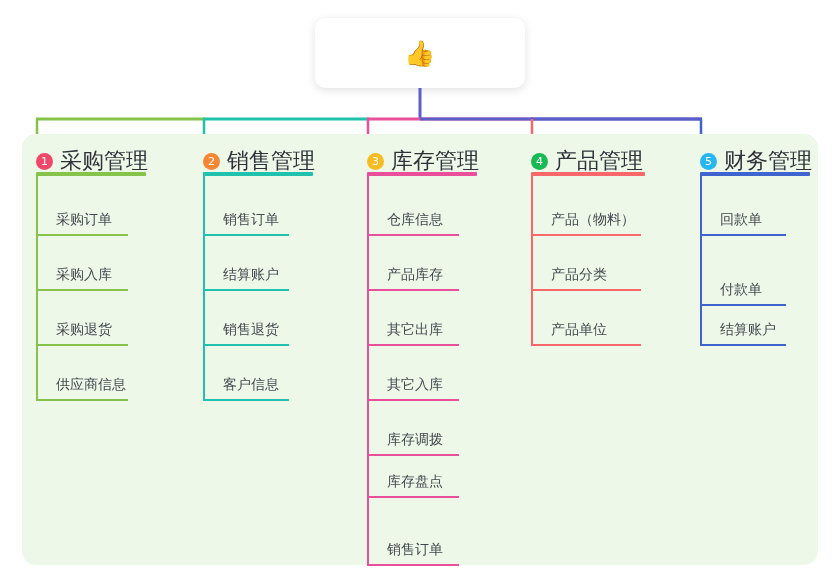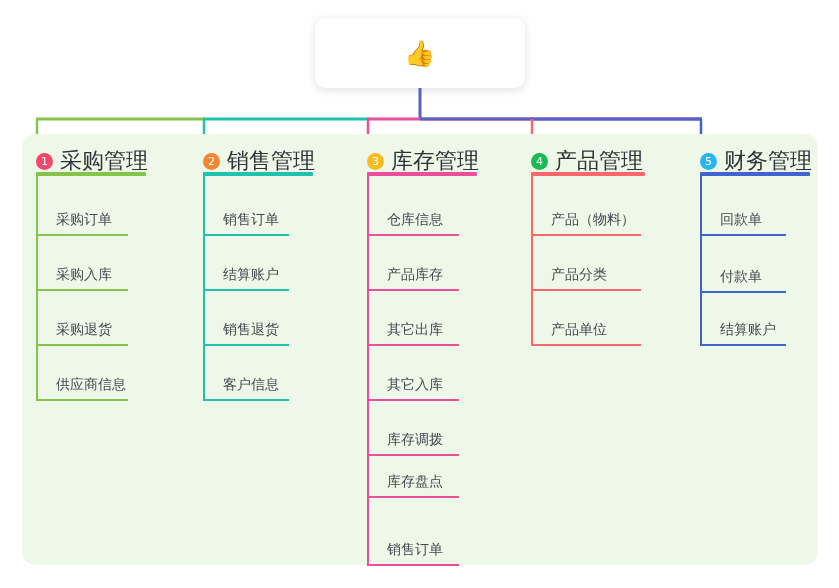--- a/index.html
+++ b/index.html
@@ -264,21 +264,21 @@
         <div class="col-header">
           <span class="badge" style="background: rgb(41, 182, 240);">5</span>
           <span class="col-title">财务管理</span>
         </div>
         <div class="col-rule" style="width: 110px; background: rgb(63, 99, 207);"></div>
         <div class="spine" style="background: rgb(63, 99, 207); height: 172px;"></div>
         <div class="leaf" style="top: 62px; width: 86px; height: 40px; text-align: center;">
           <span class="leaf-label">回款单</span>
           <div class="leaf-rule" style="width: 86px; background: rgb(63, 99, 207);"></div>
         </div>
-        <div class="leaf" style="top: 119px; width: 86px; height: 40px; font-family: Liberation Serif, serif;">
+        <div class="leaf" style="top: 132px; width: 86px; height: 40px; font-family: Liberation Serif, serif;">
           <span class="leaf-label">付款单</span>
           <div class="leaf-rule" style="width: 86px; background: rgb(63, 99, 207);"></div>
         </div>
         <div class="leaf" style="top: 172px; width: 86px; height: 40px;">
           <span class="leaf-label">结算账户</span>
           <div class="leaf-rule" style="width: 86px; background: rgb(63, 99, 207);"></div>
         </div>
       </div>
     </div>
 

